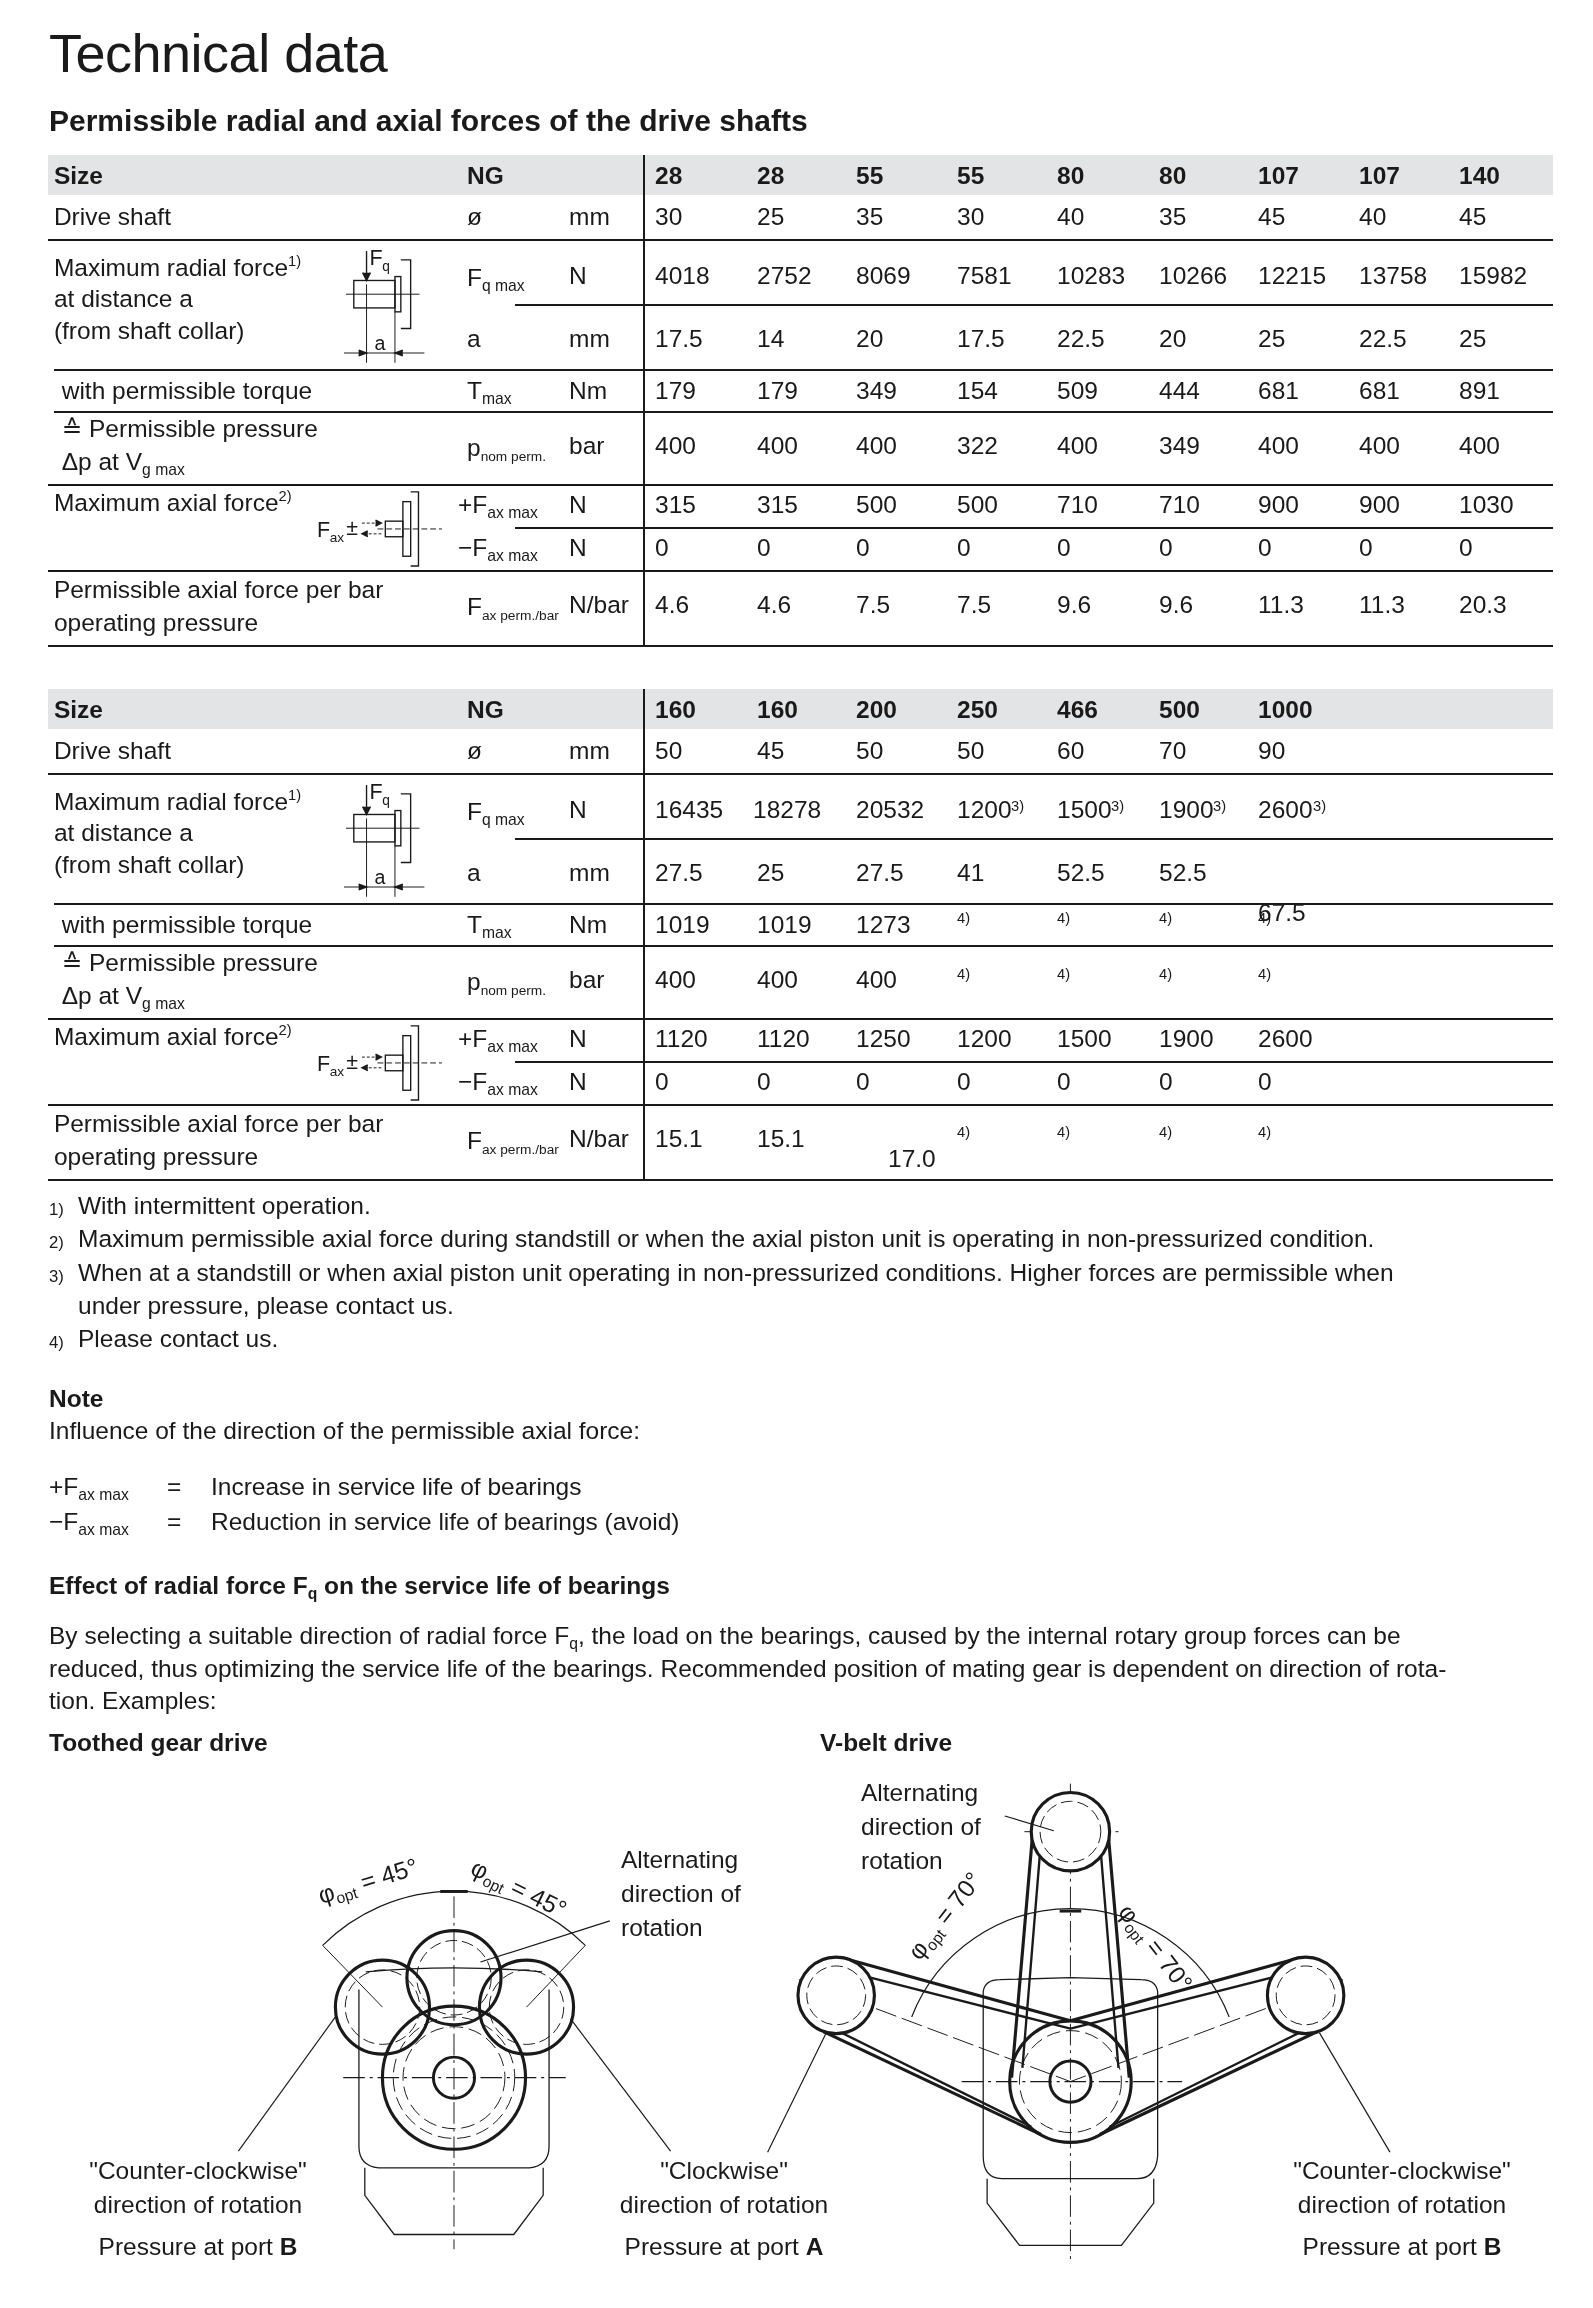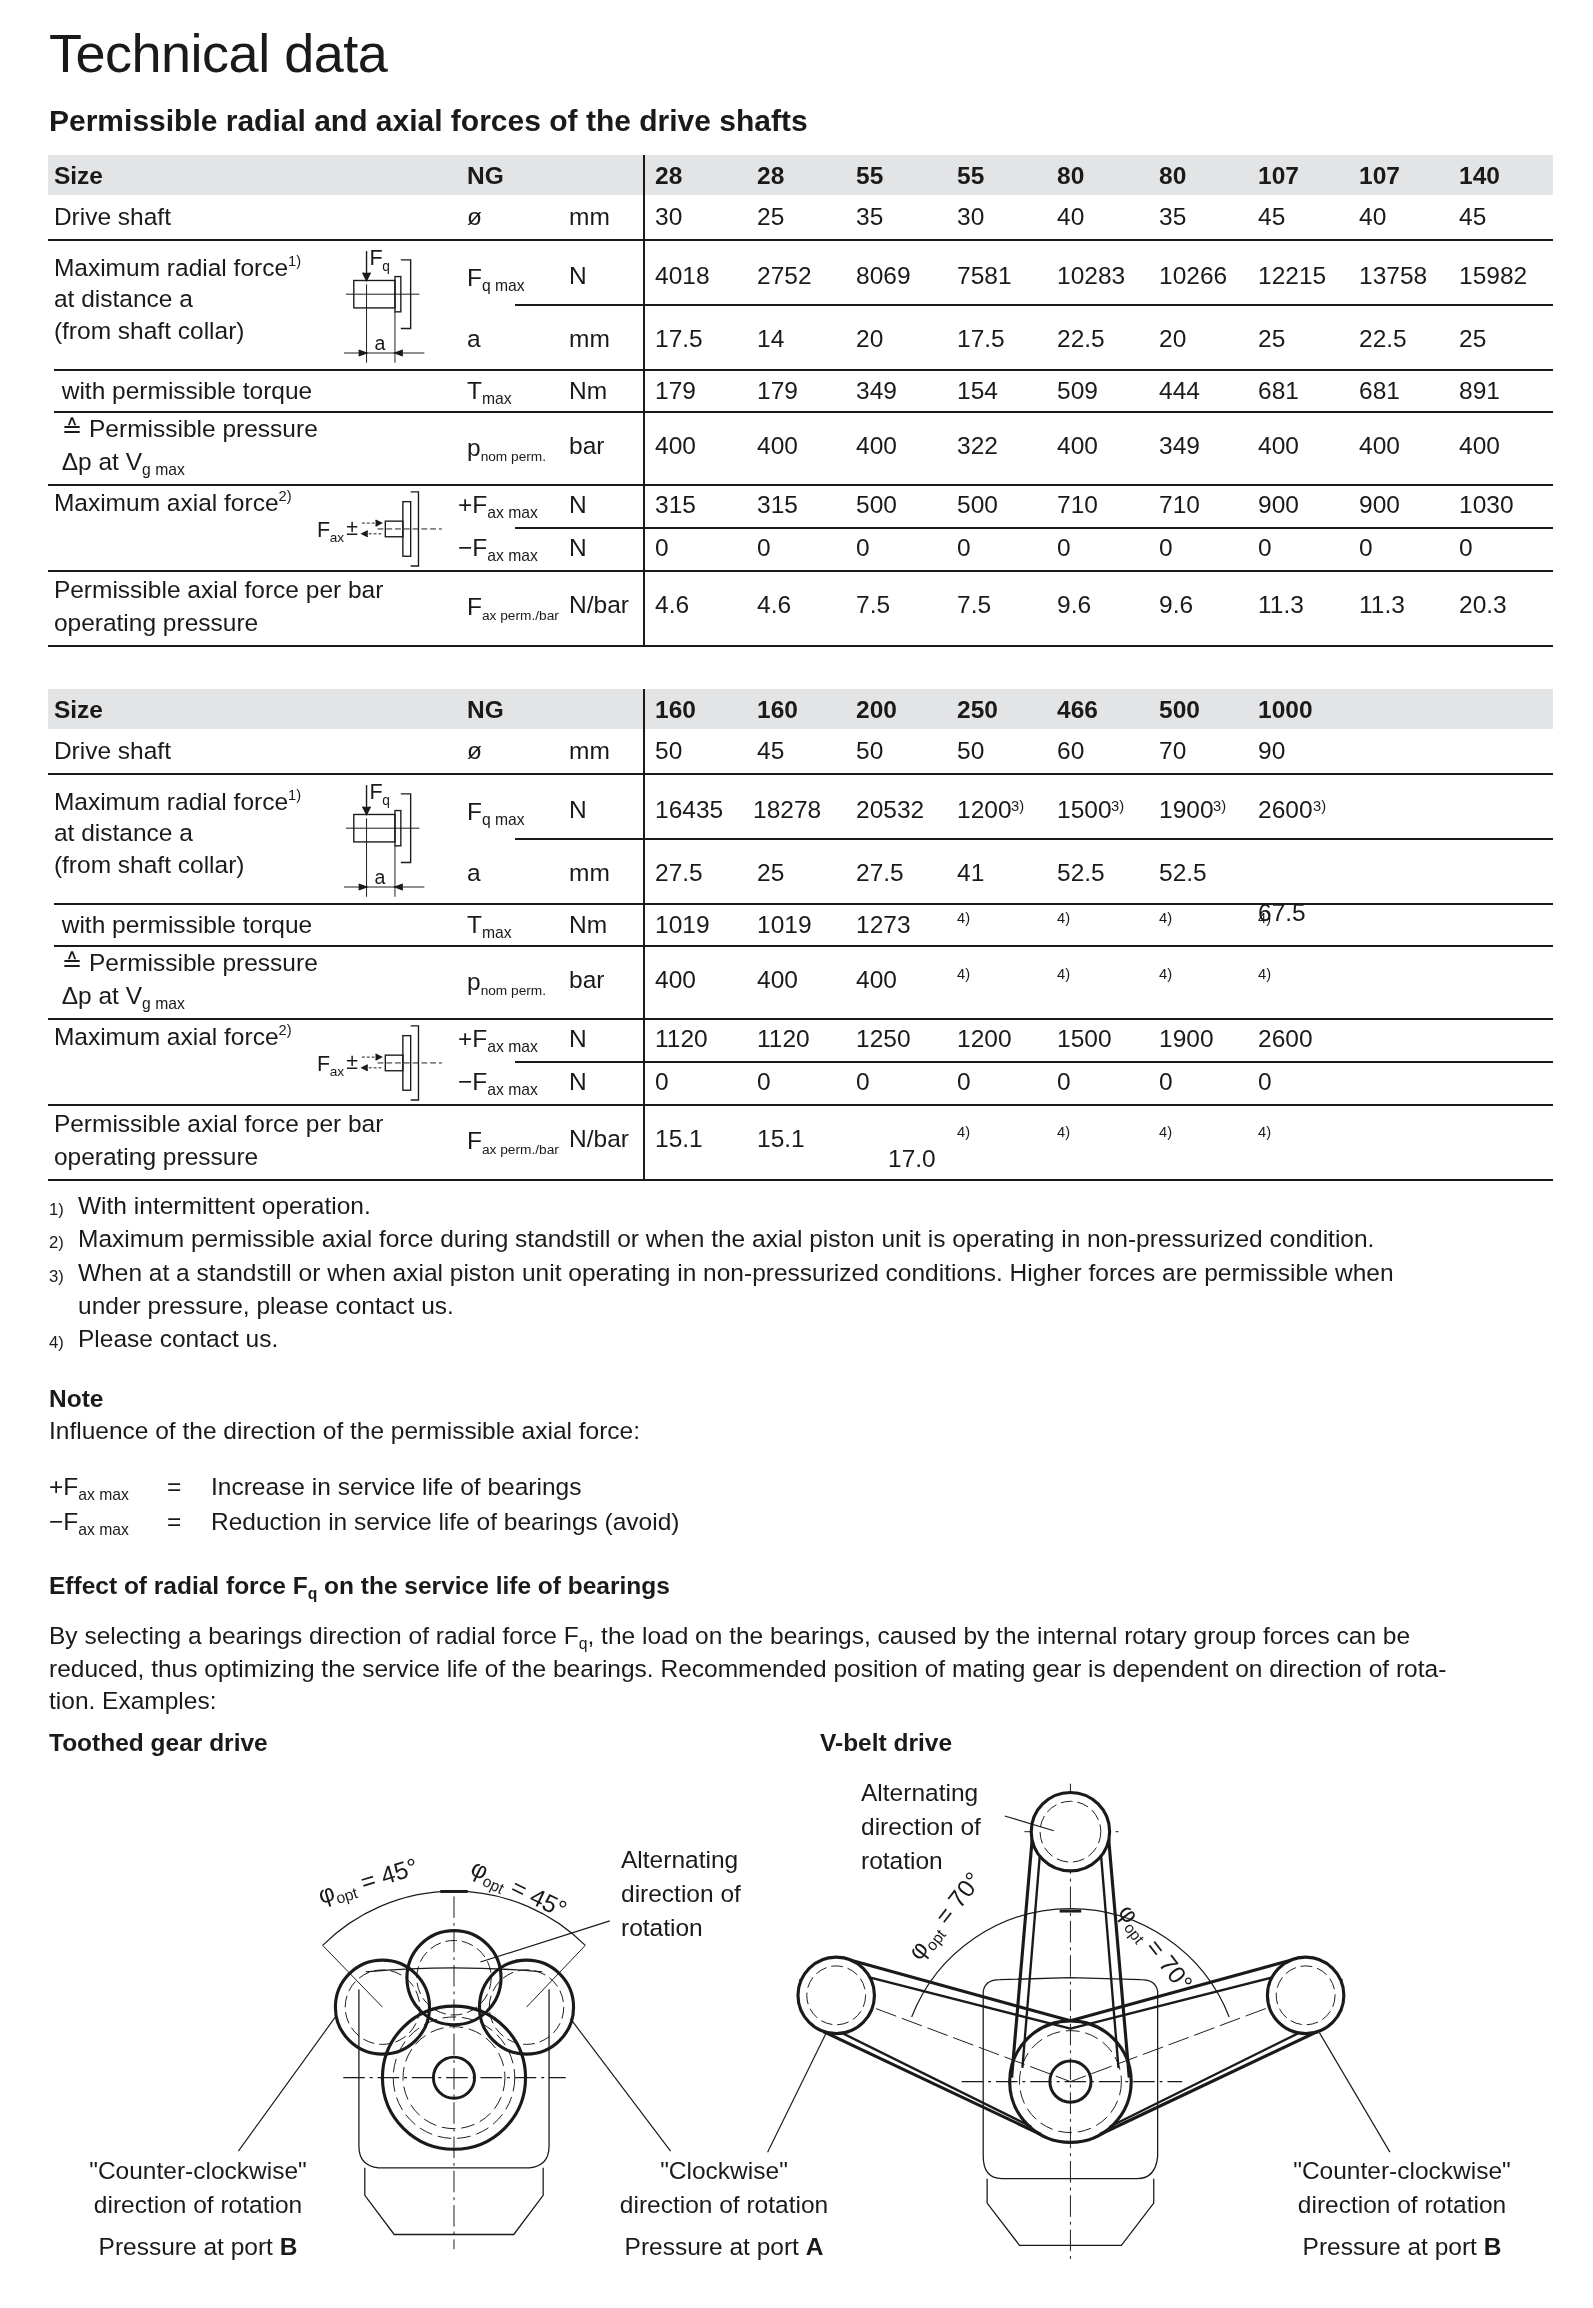--- a/index.html
+++ b/index.html
@@ -358,21 +358,21 @@
 <div id="note-items">
     <div class="body-text" style="top:1470px;"><span>+F</span><span class="subs">ax max</span></div>
     <div class="body-text" style="top:1470px;left:167px;">=</div>
     <div class="body-text" style="top:1470px;left:211px;">Increase in service life of bearings</div>
     <div class="body-text" style="top:1505px;"><span>−F</span><span class="subs">ax max</span></div>
     <div class="body-text" style="top:1505px;left:167px;">=</div>
     <div class="body-text" style="top:1505px;left:211px;">Reduction in service life of bearings (avoid)</div>
   </div>
 
 <div class="body-text bold" style="top:1569px;"><span>Effect of radial force F</span><span class="subs">q</span><span> on the service life of bearings</span></div>
-<div class="body-text" style="top:1619px;"><span>By selecting a bearings direction of radial force F</span><span class="subs">q</span><span>, the load on the bearings, caused by the internal rotary group forces can be</span></div>
+<div class="body-text" style="top:1619px;"><span>By selecting a suitable direction of radial force F</span><span class="subs">q</span><span>, the load on the bearings, caused by the internal rotary group forces can be</span></div>
 <div class="body-text" style="top:1652px;">reduced, thus optimizing the service life of the bearings. Recommended position of mating gear is dependent on direction of rota-</div>
 <div class="body-text" style="top:1684px;">tion. Examples:</div>
 
 <div class="body-text bold" style="top:1726px;">Toothed gear drive</div>
 <div class="body-text bold" style="top:1726px; left:820px;">V-belt drive</div>
 
 <svg width="1594" height="2308" viewBox="0 0 1626 2355">
   <defs>
     <marker id="arr" markerWidth="8" markerHeight="8" refX="7" refY="4" orient="auto">
       <path d="M0,1 L8,4 L0,7 z" fill="#1a1a1a"></path>

